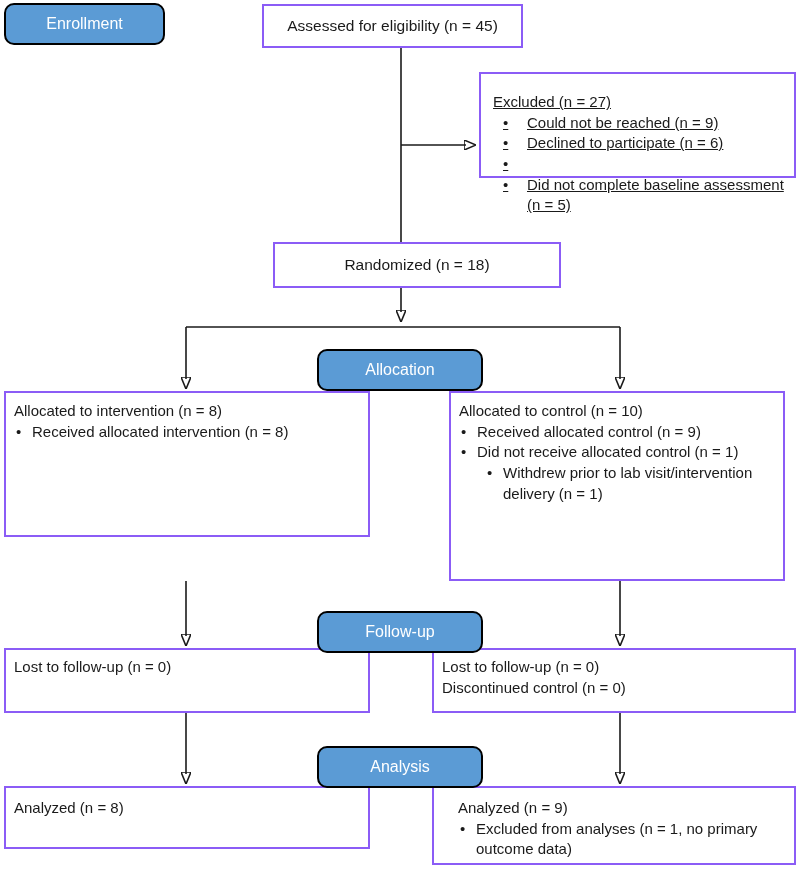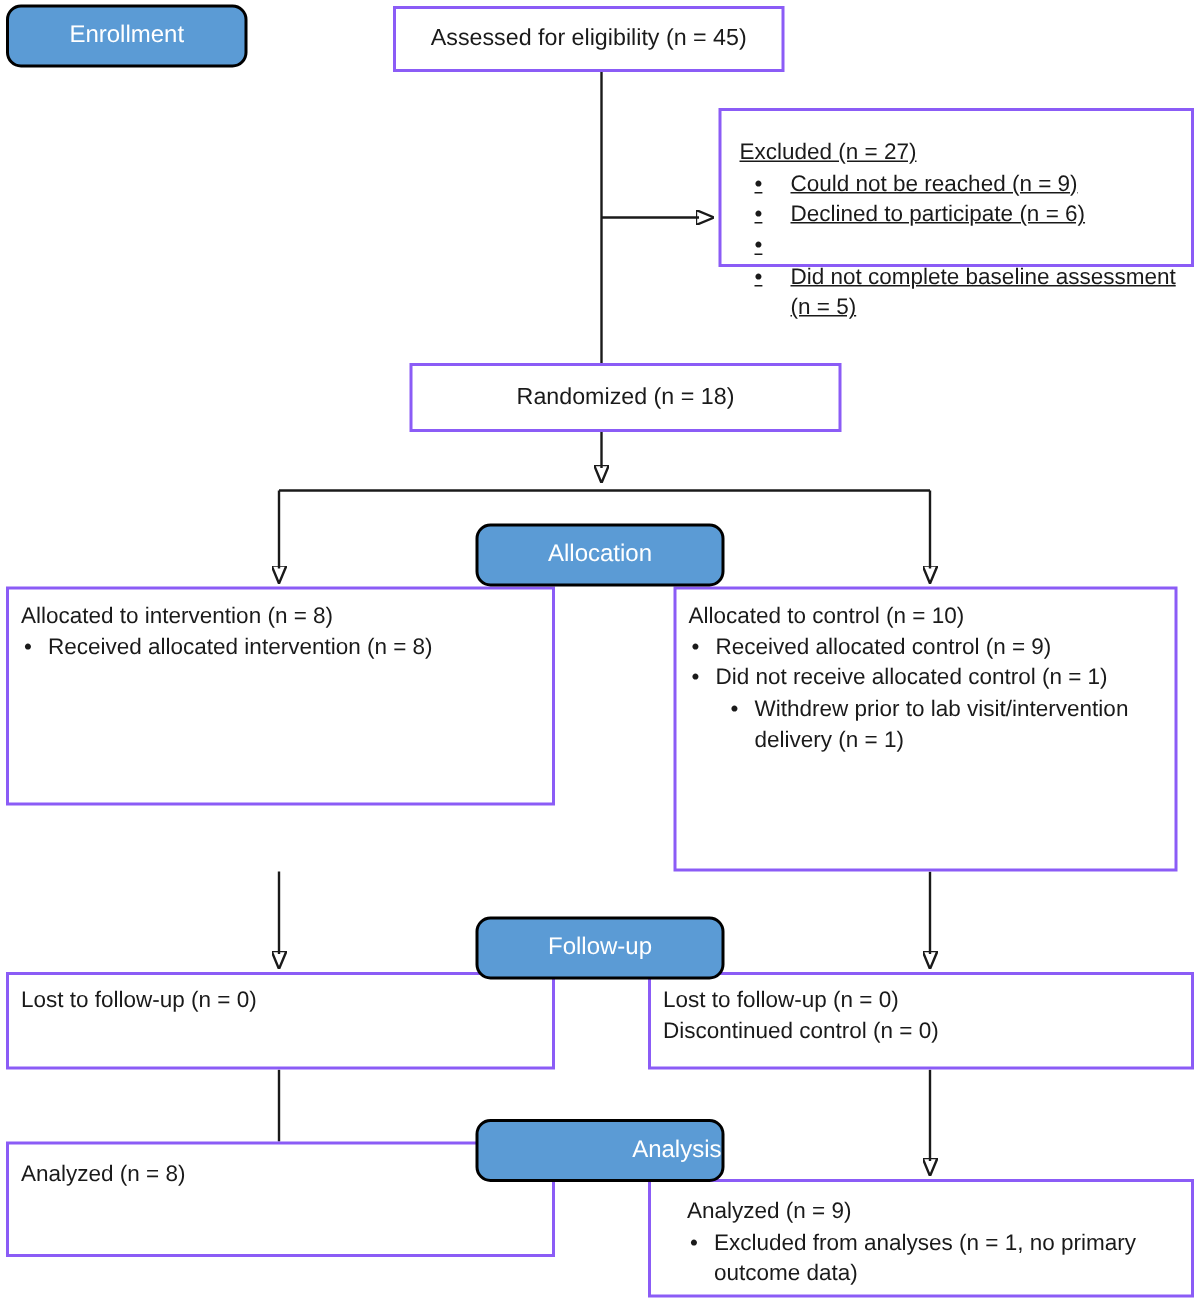--- a/index.html
+++ b/index.html
@@ -44,30 +44,30 @@
     display: flex;
     align-items: center;
     justify-content: center;
     font-size: 16px;
     z-index: 3;
   }
   
   .pill-enrollment { left: 4px;  top: 3px;   width: 161px; height: 42px; }
   .pill-allocation { left: 317px; top: 349px; width: 166px; height: 42px; }
   .pill-followup   { left: 317px; top: 611px; width: 166px; height: 42px; }
-  .pill-analysis   { left: 317px; top: 746px; width: 166px; height: 42px; justify-content: flex-end; }
+  .pill-analysis   { left: 317px; top: 746px; width: 166px; height: 42px; }
   
   .box-assessed   { left: 262px; top: 4px;   width: 261px; height: 44px; }
   .box-excluded   { left: 479px; top: 72px;  width: 317px; height: 106px; padding: 18px 6px 0 12px; text-decoration: underline; }
   .box-randomized { left: 273px; top: 242px; width: 288px; height: 46px; }
   .box-alloc-left  { left: 4px;   top: 391px; width: 366px; height: 146px; padding: 8px 6px 0 8px; }
   .box-alloc-right { left: 432px; top: 391px; width: 336px; height: 190px; padding: 8px 24px 0 8px; margin-left: 17px; }
   .box-fu-left     { left: 4px;   top: 648px; width: 366px; height: 65px;  padding: 7px 6px 0 8px; }
   .box-fu-right    { left: 432px; top: 648px; width: 364px; height: 65px;  padding: 7px 8px 0 8px; }
-  .box-an-left     { left: 4px;   top: 761px; width: 366px; height: 77px;  padding: 10px 6px 0 8px; }
+  .box-an-left     { left: 4px;   top: 786px; width: 366px; height: 63px;  padding: 10px 6px 0 8px; }
   .box-an-right    { left: 432px; top: 786px; width: 364px; height: 79px;  padding: 10px 8px 0 24px; }
   
   .bullet-row { display: flex; }
   .bullet {
     flex: none;
     width: 18px;
     padding-left: 2px;
     box-sizing: border-box;
   }
   .box-excluded .bullet { width: 34px; padding-left: 10px; }

